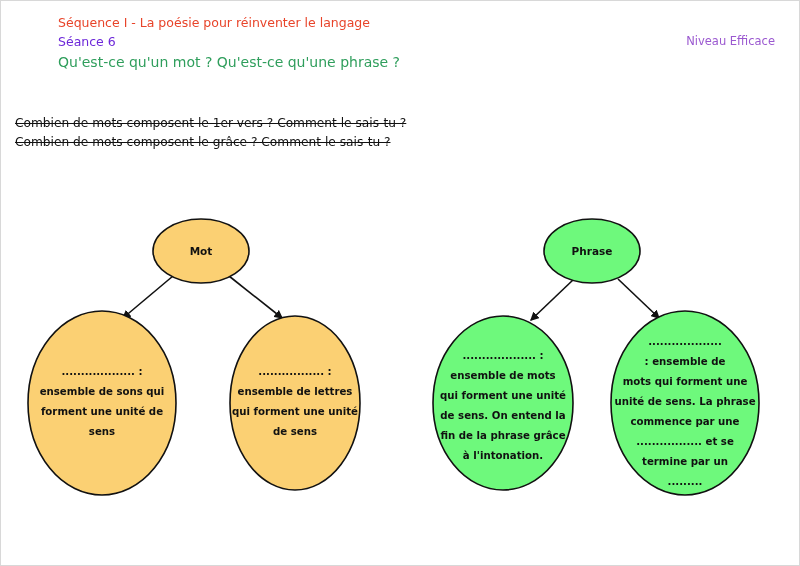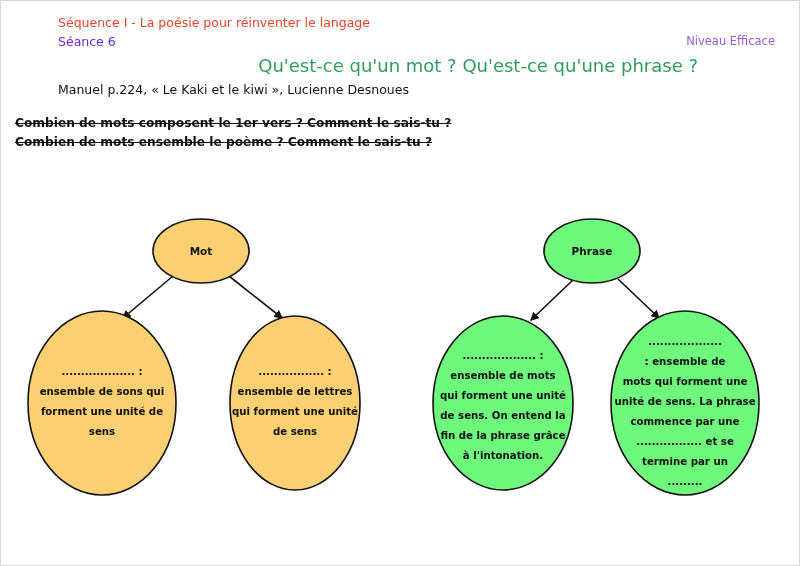--- a/index.html
+++ b/index.html
@@ -33,22 +33,21 @@
   .hdr-title {
     color: #e8442a;
     font-size: 12.5px;
   }
   .hdr-seance {
     color: #6d28d9;
     font-size: 12.5px;
   }
   .hdr-question {
     color: #2f9e5c;
-    font-size: 18px;
-    text-align: right;
+    font-size: 14px;
   }
   .hdr-manuel {
     color: #111111;
     font-size: 12.5px;
   }
 
   .niveau {
     position: absolute;
     right: 24px;
     top: 33px;
@@ -65,21 +64,20 @@
     width: 640px;
   }
   .struck {
     display: block;
     color: #111111;
     font-size: 12.2px;
     line-height: 1.55;
     text-decoration: line-through;
     text-decoration-thickness: 1px;
     white-space: nowrap;
-    font-weight: bold;
   }
 
   
   .diagram {
     position: absolute;
     left: 0;
     top: 17px;
     width: 706px;
     height: 566px;
     font-weight: bold;
@@ -113,28 +111,27 @@
     fill: none;
   }
 </style>
 </head>
 <body>
 
 <div class="header">
   <span class="hdr-line hdr-title">Séquence I - La poésie pour réinventer le langage</span>
   <span class="hdr-line hdr-seance">Séance 6</span>
   <span class="hdr-line hdr-question">Qu'est-ce qu'un mot ? Qu'est-ce qu'une phrase ?</span>
-  <span class="hdr-line hdr-manuel">Manuel p.224, «  Le Kaki et le kiwi  », Lucienne Desnoues</span>
 </div>
 
 <div class="niveau">Niveau Efficace</div>
 
 <div class="struck-block">
   <span class="struck">Combien de mots composent le 1er vers ? Comment le sais-tu ?</span>
-  <span class="struck">Combien de mots ensemble le poème ? Comment le sais-tu ?</span>
+  <span class="struck">Combien de mots composent le grâce ? Comment le sais-tu ?</span>
 </div>
 
 <div class="diagram">
 <svg width="800" height="566" viewBox="0 0 800 566" xmlns="http://www.w3.org/2000/svg">
   <defs>
     <marker id="arrow" viewBox="0 0 10 10" refX="8.5" refY="5" markerWidth="5.5" markerHeight="5.5" orient="auto-start-reverse">
       <path d="M 0 0 L 10 5 L 0 10 z" fill="#111111"></path>
     </marker>
   </defs>
 

